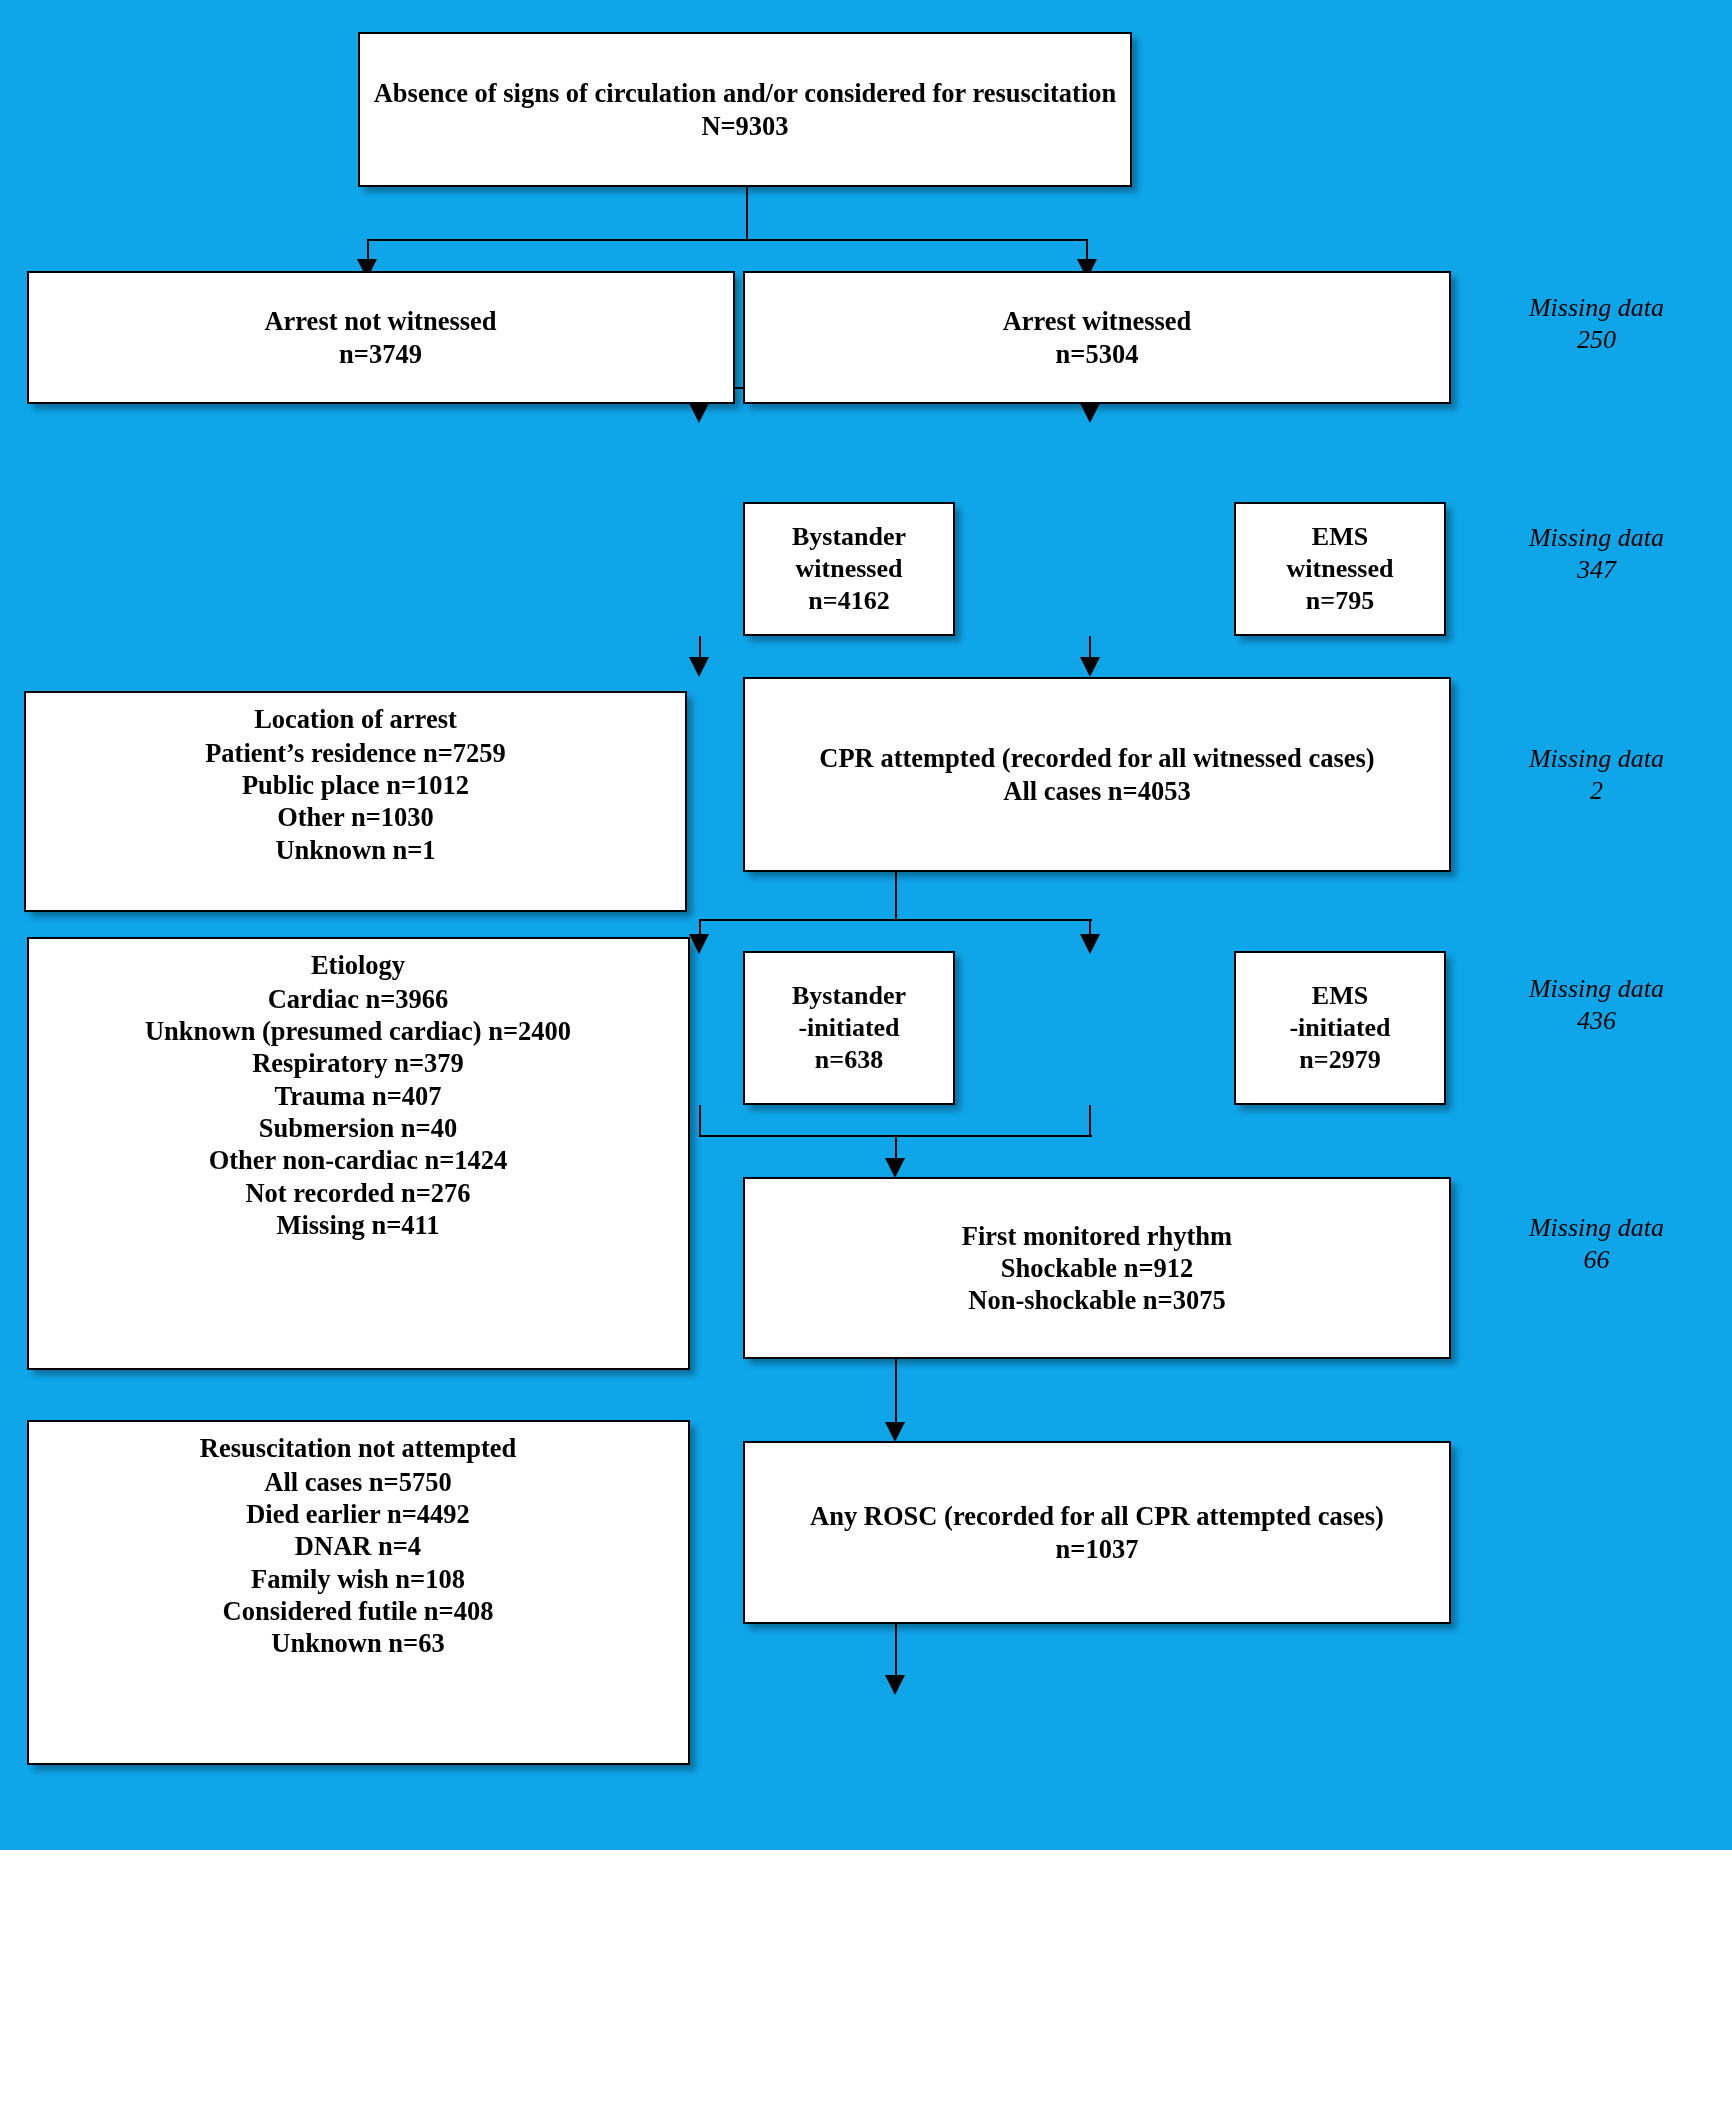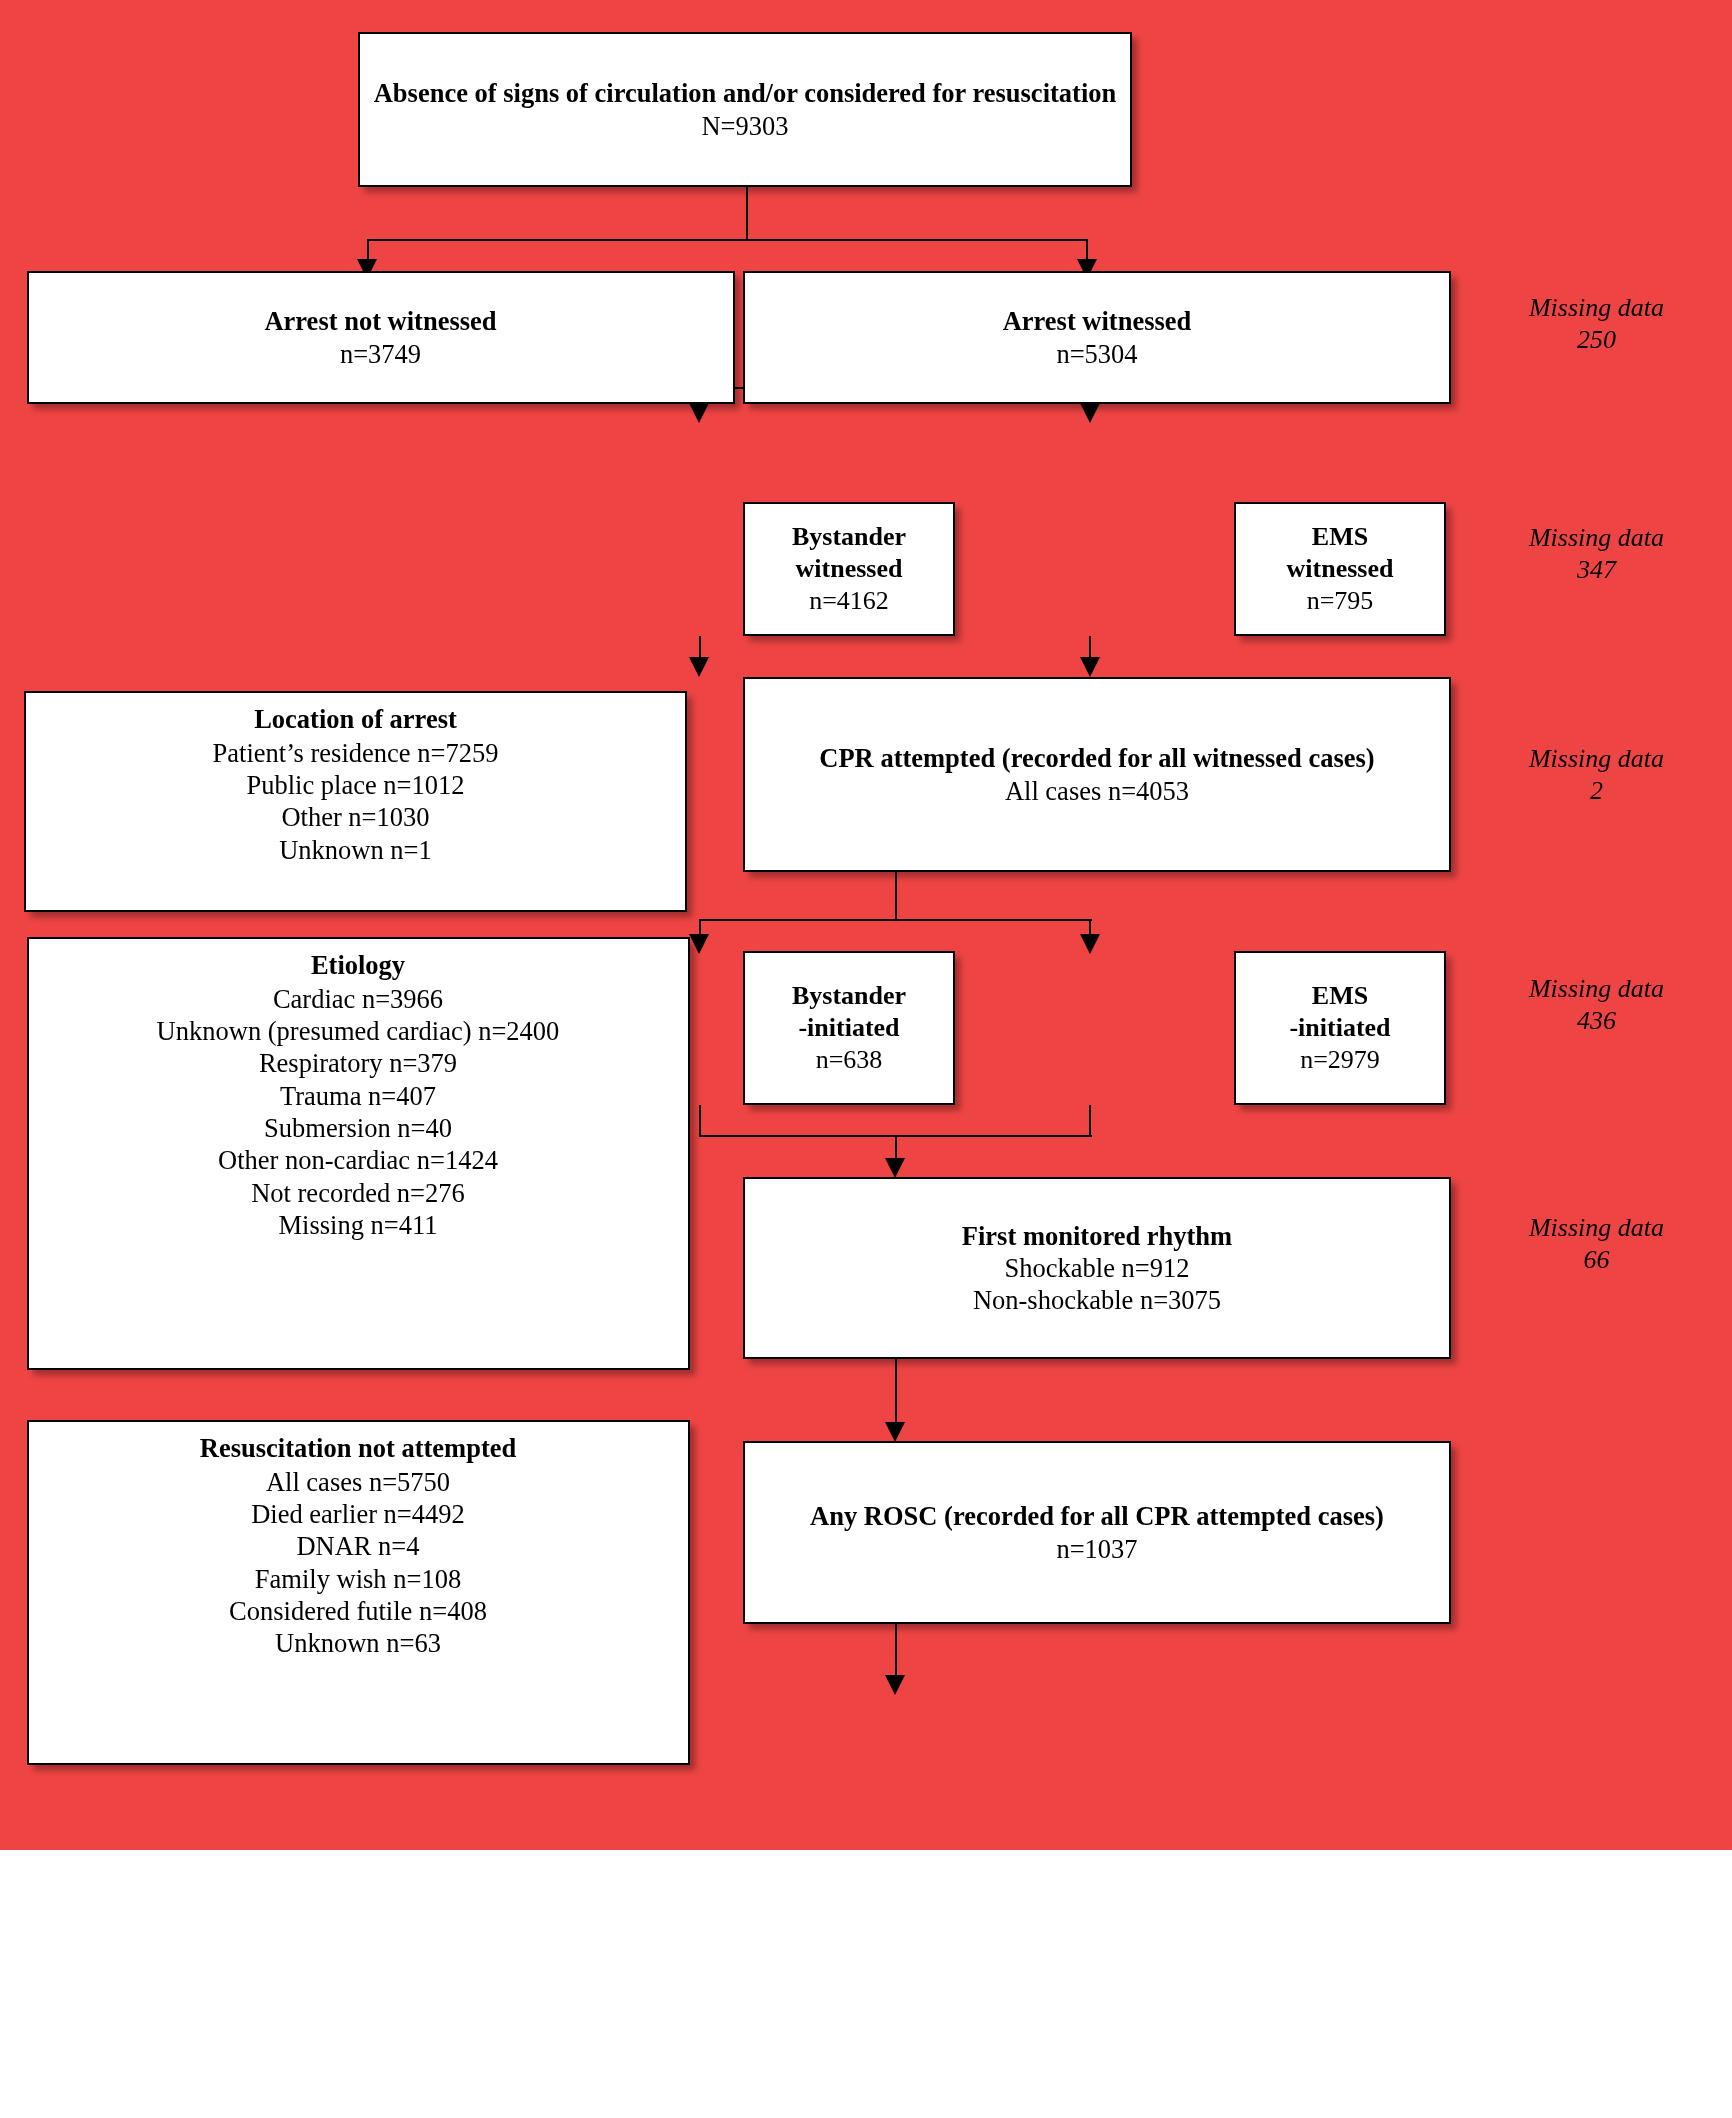--- a/index.html
+++ b/index.html
@@ -5,21 +5,21 @@
 <style>
   html,body{margin:0;padding:0;background:#ffffff;}
   body{
     font-family:"Liberation Serif","DejaVu Serif",serif;
     color:#000000;
   }
   #canvas{
     position:relative;
     width:1732px;
     height:1850px;
-    background:#ef4444;
+    background:#0ea5e9;
     overflow:hidden;
   }
   
   .box{
     position:absolute;
     box-sizing:border-box;
     background:#ffffff;
     border:2.2px solid #000000;
     display:flex;
     flex-direction:column;
@@ -28,21 +28,21 @@
     text-align:center;
     box-shadow:6.2px 6.2px 6.2px rgba(0,0,0,0.32);
     padding:2.7px 5.3px;
   }
   .box .ttl{
     font-weight:bold;
     font-size:26.5px;
     line-height:1.22;
   }
   .box .ln{
-    font-weight:normal;
+    font-weight:bold;
     font-size:26.5px;
     line-height:1.22;
   }
   .box.small .ttl,.box.small .ln{font-size:26px;}
   .box.listbox{
     justify-content:flex-start;
     padding-top:9.7px;
   }
   .box.listbox .ttl{margin-bottom:1.8px;}
 

